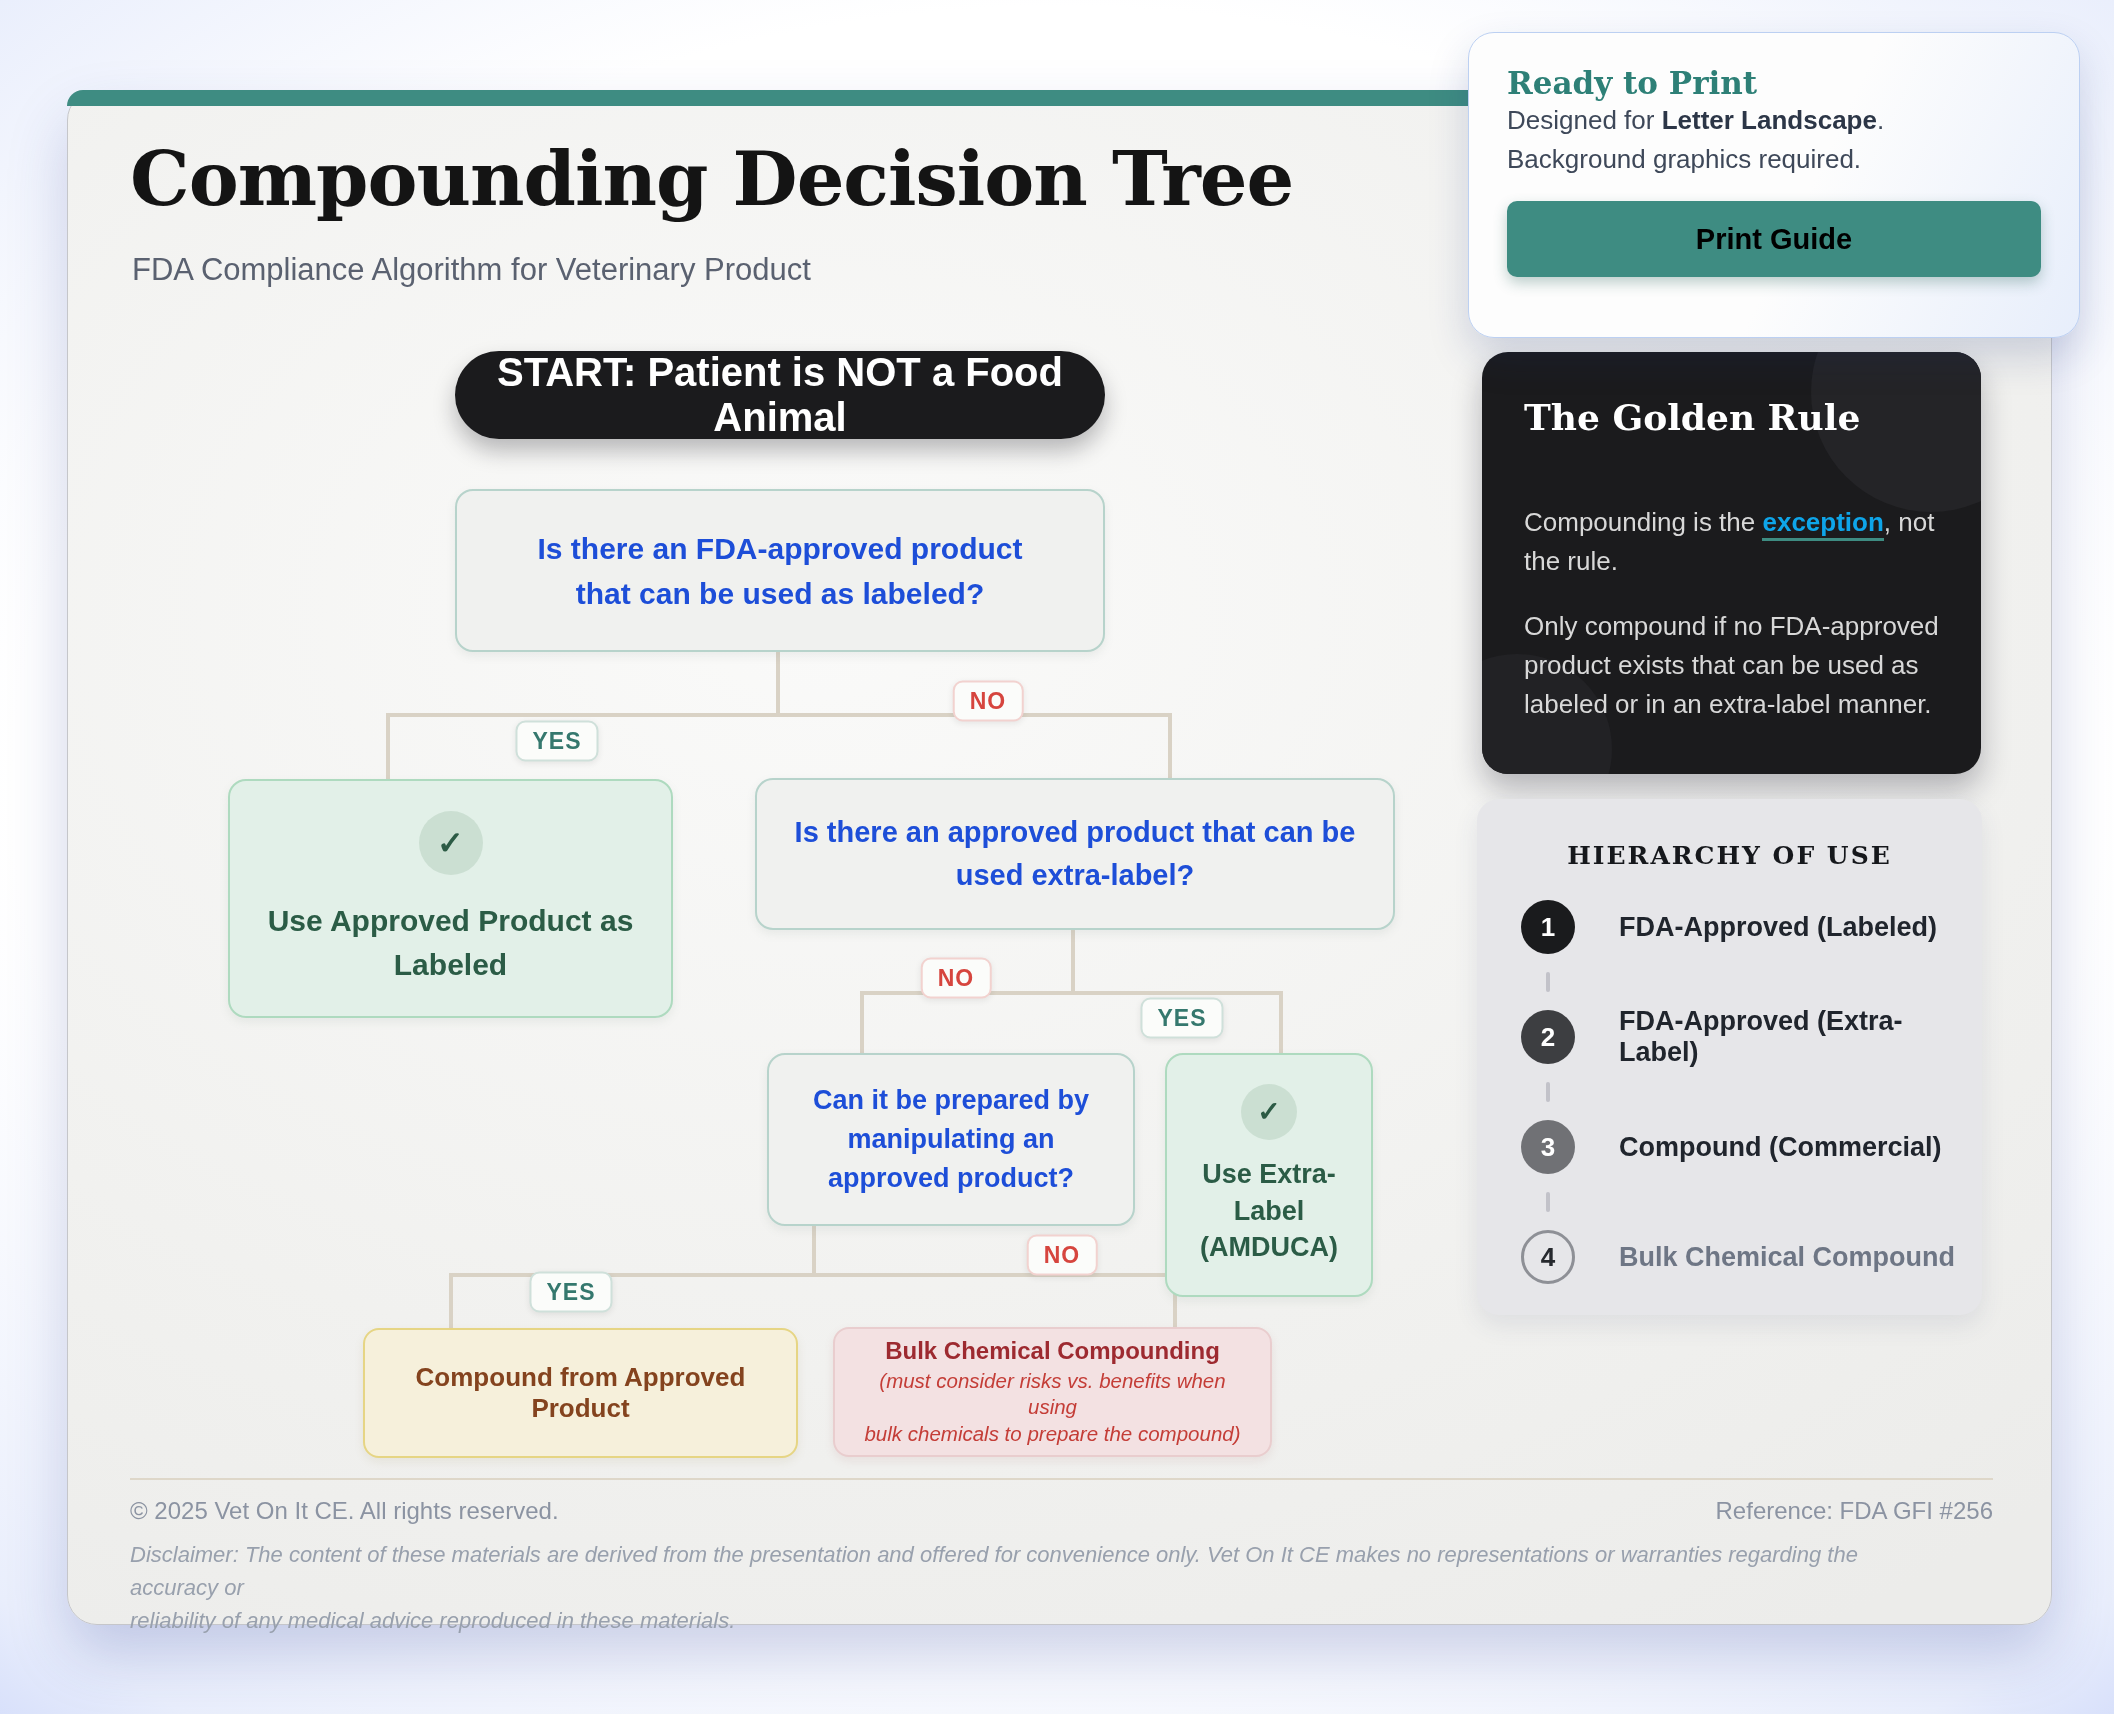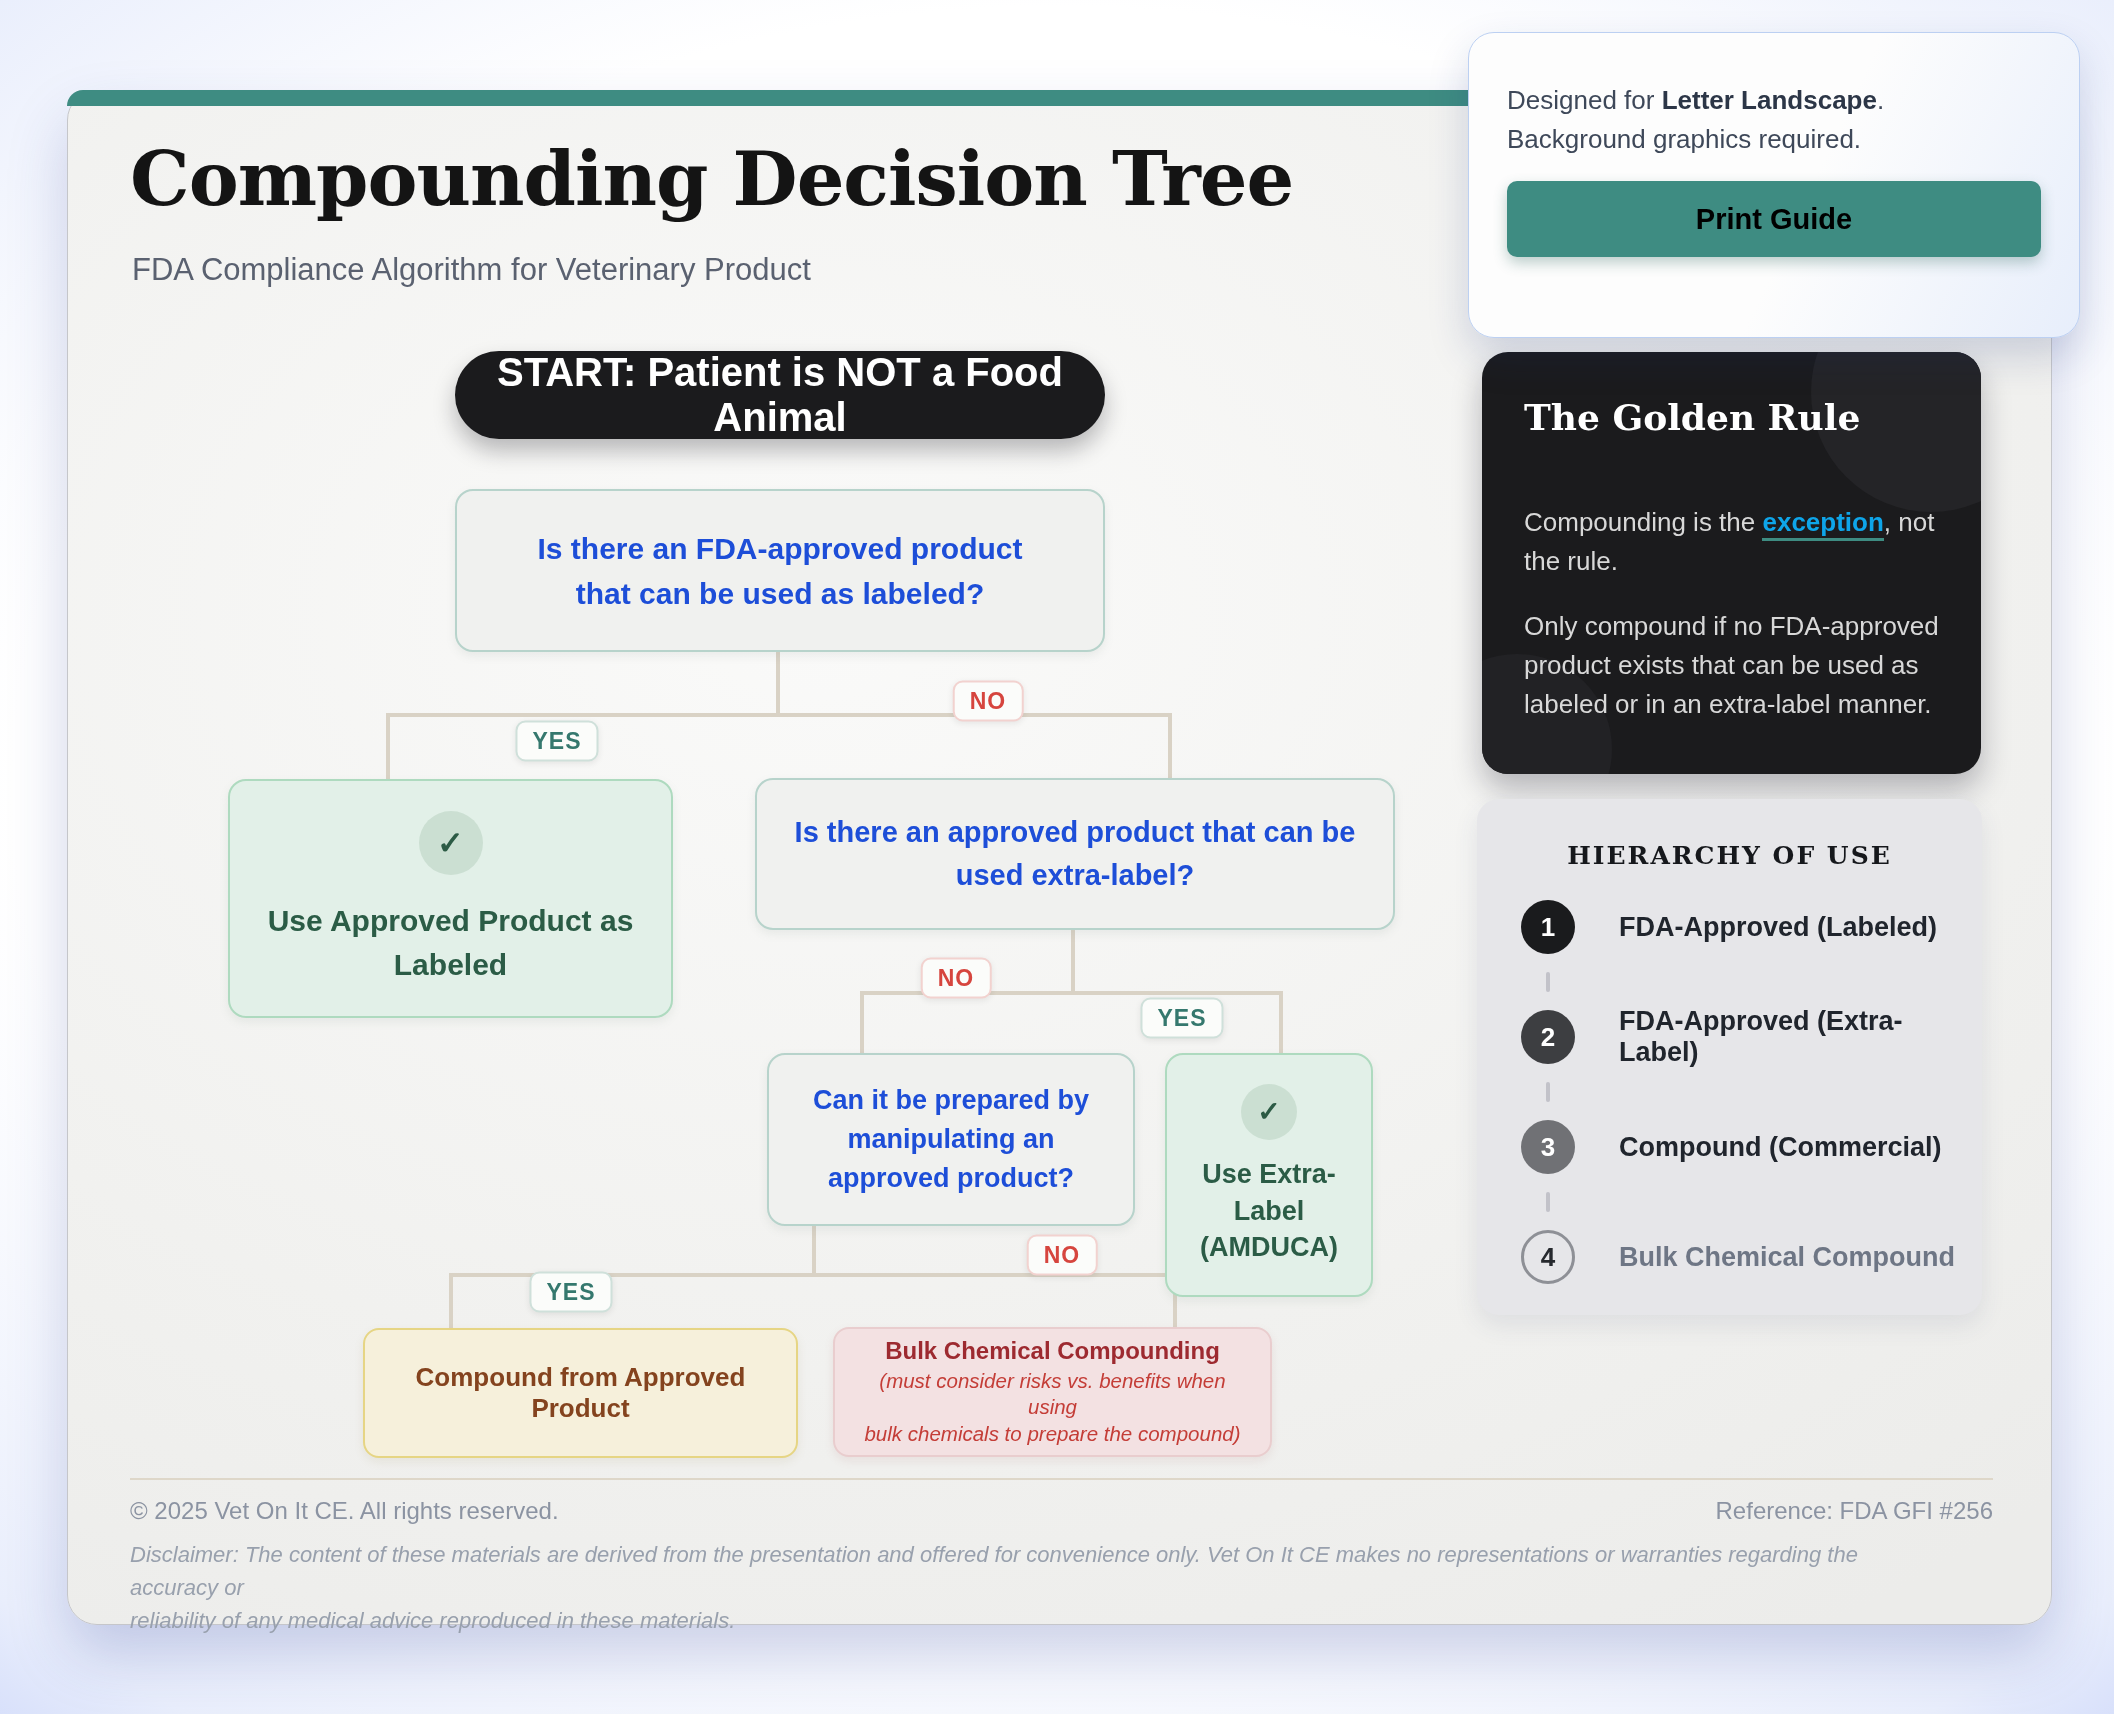--- a/index.html
+++ b/index.html
@@ -81,21 +81,21 @@
   .reference{position:absolute; left:1200px; top:1497px; width:793px; text-align:right;
     font-size:24px; color:#8b93a2; z-index:2;}
   .disclaimer{position:absolute; left:130px; top:1538px; width:1800px; font-size:22px;
     font-style:italic; color:#98a0ad; line-height:1.5; z-index:2; white-space:pre-line;}
   
   .print-panel{position:absolute; left:1468px; top:32px; width:612px; height:306px;
     box-sizing:border-box; border-radius:26px; border:1.5px solid #bcd0f2;
     background:linear-gradient(115deg, #fdfdfd 55%, #e7eefb 100%);
     box-shadow:0 18px 40px rgba(30,50,120,.18); padding:32px 38px; z-index:10;}
   .print-title{font-family:"DejaVu Serif", serif; font-weight:bold; font-size:31px; color:#2e8077;}
-  .print-body{margin-top:16px; font-size:26px; color:#3e4859; line-height:1.5;}
+  .print-body{font-size:26px; color:#3e4859; line-height:1.5;}
   .print-body b{color:#2c3647;}
   .print-button{margin-top:22px; height:76px; background:#3e8c82; border-radius:10px;
     color:#000000; font-weight:bold; font-size:29px; display:flex; align-items:center;
     justify-content:center; cursor:pointer; box-shadow:0 6px 14px rgba(40,100,90,.3); border:none; width:100%;}
   
   .golden-card{position:absolute; left:1482px; top:352px; width:499px; height:422px;
     box-sizing:border-box; background:#1b1b1d; border-radius:26px; overflow:hidden;
     padding:44px 42px; z-index:6; box-shadow:0 16px 30px rgba(20,20,40,.28);}
   .golden-card::before{content:""; position:absolute; top:-80px; right:-70px;
     width:240px; height:240px; border-radius:50%; background:#242427;}
@@ -186,20 +186,21 @@
   <div class="tag yes yes3">YES</div>
   <div class="tag no no3">NO</div>
 
   <div class="footer-divider"></div>
   <div class="copyright">© 2025 Vet On It CE. All rights reserved.</div>
   <div class="reference">Reference: FDA GFI #256</div>
   <div class="disclaimer">Disclaimer: The content of these materials are derived from the presentation and offered for convenience only. Vet On It CE makes no representations or warranties regarding the accuracy or
 reliability of any medical advice reproduced in these materials.</div>
 
   <div class="print-panel">
+    <div class="print-title">Ready to Print</div>
     <div class="print-body">
       <span>Designed for </span><b>Letter Landscape</b><span>.</span><br>
       <span>Background graphics required.</span>
     </div>
     <button class="print-button">Print Guide</button>
   </div>
 
   <div class="golden-card">
     <div class="golden-title">The Golden Rule</div>
     <div class="golden-p">

